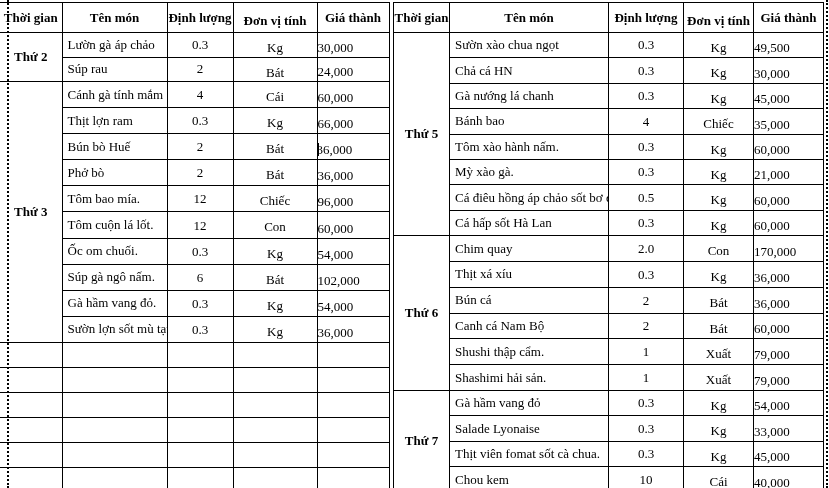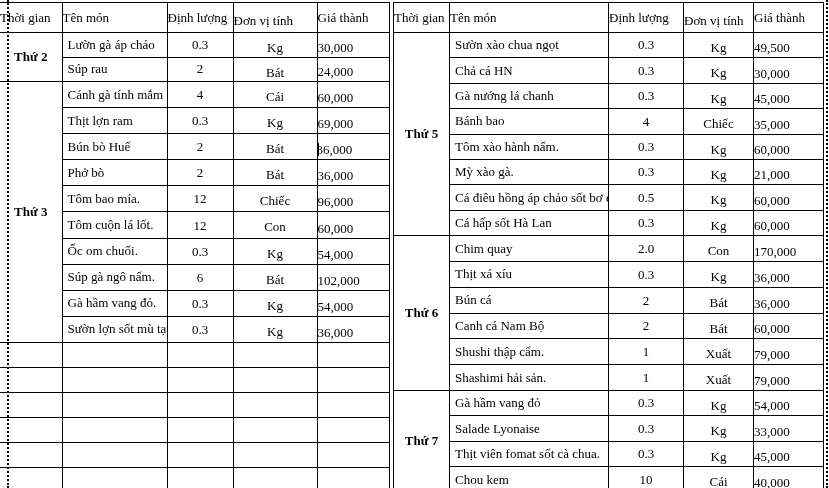--- a/index.html
+++ b/index.html
@@ -16,21 +16,21 @@
   #tbl-right{left:393px;width:430px;}
   .menu-table th,.menu-table td{
     border:1px solid #000;
     font-size:13px;color:#000;
     overflow:hidden;white-space:nowrap;
     padding:0;
   }
   
   #tbl-left tr > *:first-child{border-left:none;}
   .menu-table th{
-    font-weight:normal;text-align:left;vertical-align:middle;height:26px;
+    font-weight:bold;text-align:center;vertical-align:middle;height:26px;
   }
   .menu-table th.col-unit{vertical-align:bottom;padding-bottom:3px;}
   td.day{font-weight:bold;text-align:center;vertical-align:middle;margin-left:23px;}
   td.name{text-align:left;vertical-align:middle;padding-left:5px;}
   td.qty{text-align:center;vertical-align:bottom;padding-bottom:4px;}
   td.unit{text-align:center;vertical-align:top;padding-top:7px;}
   td.price{vertical-align:bottom;padding-right:3px;padding-bottom:1px;}
   
   #tbl-left tr.g0{height:24.5px;}
   #tbl-left tr.g1{height:26.1px;}
@@ -100,21 +100,21 @@
         <td rowspan="10" class="day">Thứ 3</td>
         <td class="name">Cánh gà tính mắm</td>
         <td class="qty">4</td>
         <td class="unit">Cái</td>
         <td class="price">60,000</td>
       </tr>
       <tr class="g1">
         <td class="name">Thịt lợn ram</td>
         <td class="qty">0.3</td>
         <td class="unit">Kg</td>
-        <td class="price">69,000</td>
+        <td class="price">66,000</td>
       </tr>
       <tr class="g1">
         <td class="name">Bún bò Huế</td>
         <td class="qty">2</td>
         <td class="unit">Bát</td>
         <td class="price"><span class="text-caret"></span>36,000</td>
       </tr>
       <tr class="g1">
         <td class="name">Phở bò</td>
         <td class="qty">2</td>

